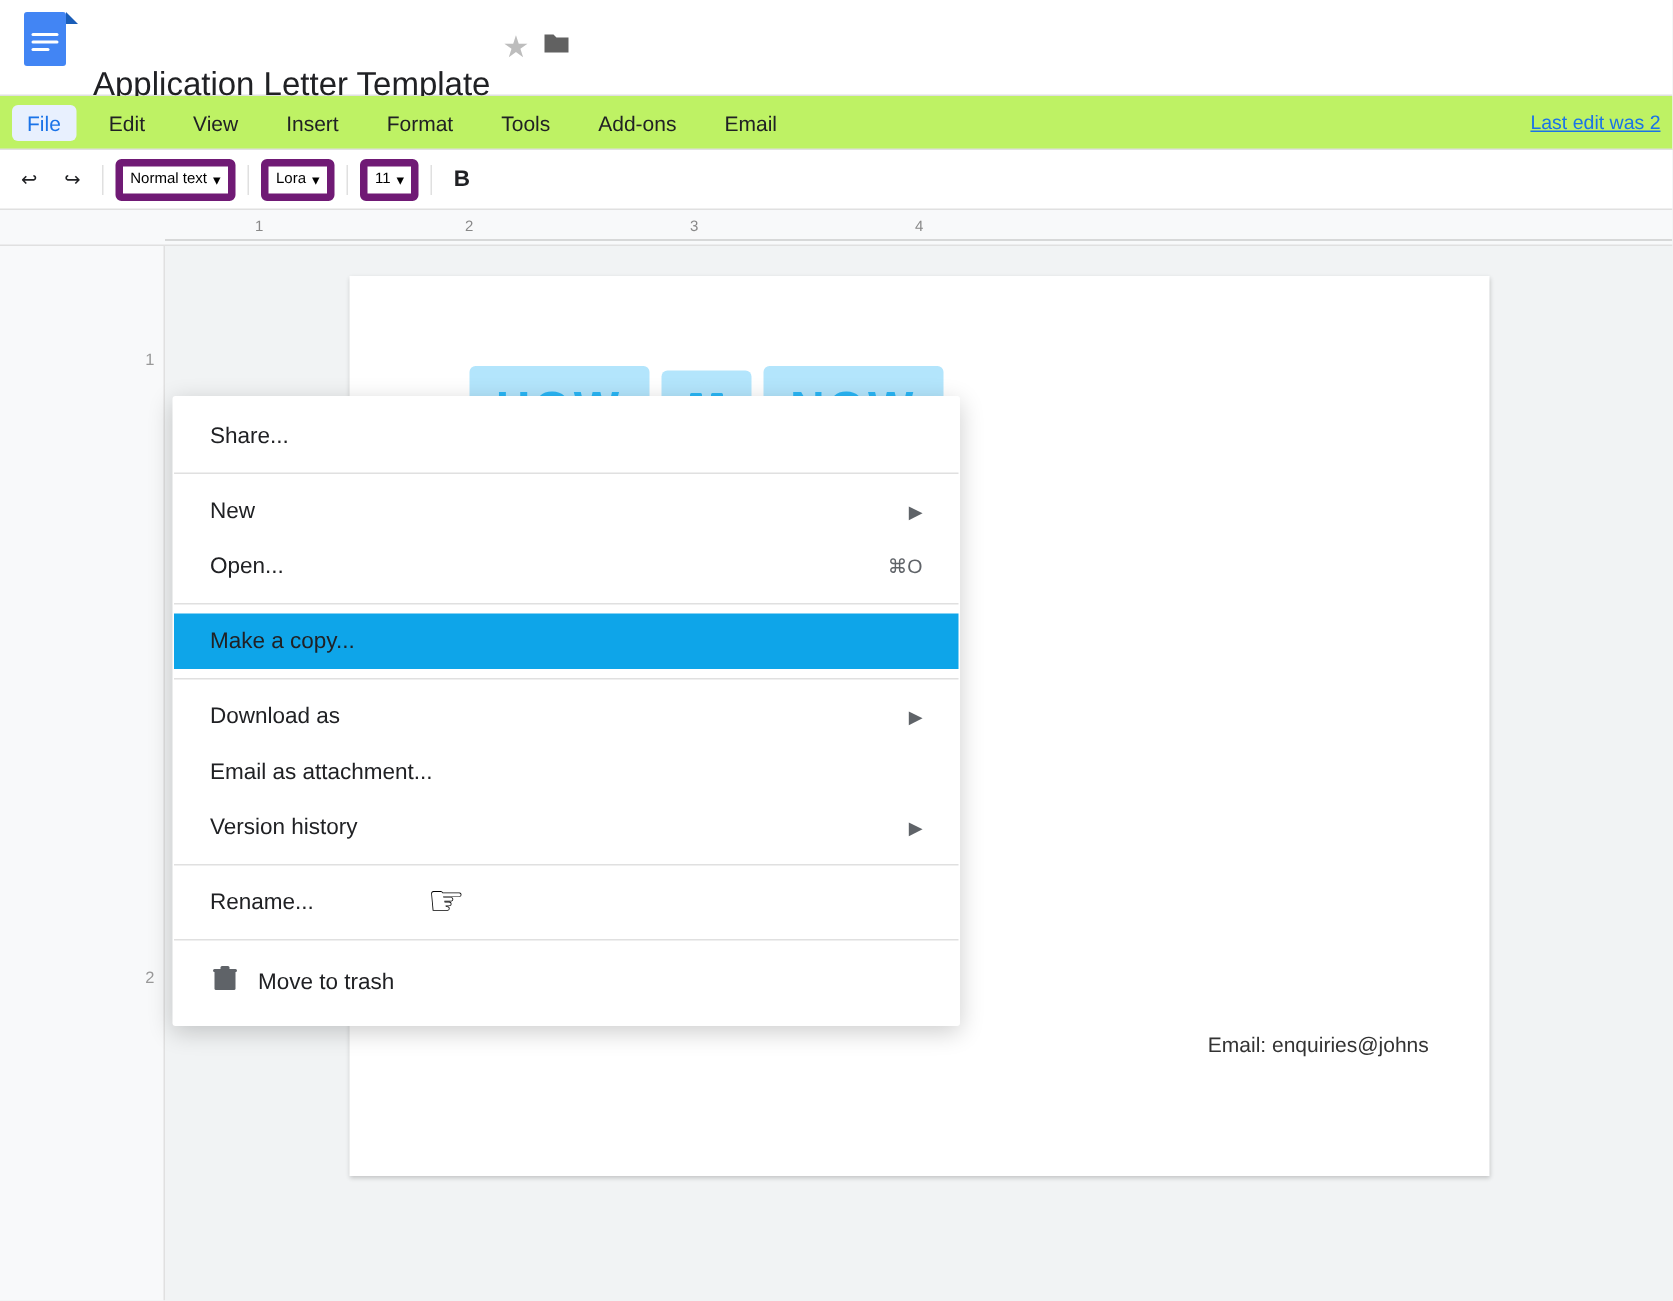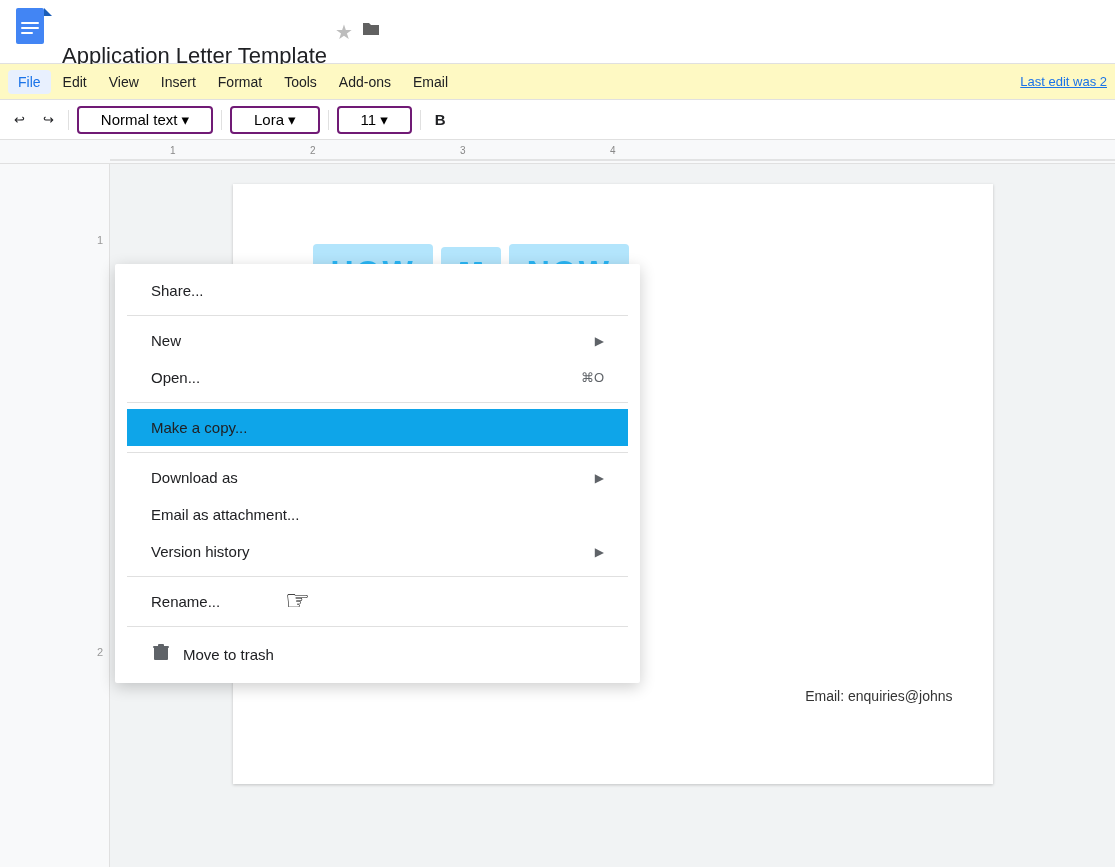--- a/index.html
+++ b/index.html
@@ -57,26 +57,26 @@
     }
 
     #folder-icon {
       font-size: 18px;
       color: #616161;
       cursor: pointer;
     }
 
     
     #menu-bar {
-      background: #fef9c3;
+      background: #bef264;
       height: 36px;
       display: flex;
       align-items: center;
       padding: 0 8px;
-      gap: 2px;
+      gap: 12px;
       border-bottom: 1px solid #e0e0e0;
       position: relative;
       z-index: 10;
     }
 
     .menu-item {
       padding: 4px 10px;
       font-size: 14px;
       color: #202124;
       cursor: pointer;
@@ -113,24 +113,24 @@
       color: #202124;
       padding: 4px 6px;
       border-radius: 4px;
       cursor: pointer;
     }
 
     .toolbar-select {
       display: flex;
       align-items: center;
       gap: 4px;
-      border: 2px solid #701a75;
+      border: 5px solid #701a75;
       border-radius: 4px;
-      padding: 3px 22px;
-      font-size: 15px;
+      padding: 3px 5px;
+      font-size: 10px;
       cursor: pointer;
     }
 
     .toolbar-divider {
       width: 1px;
       height: 20px;
       background: #e0e0e0;
       margin: 0 2px;
     }
 
@@ -241,21 +241,21 @@
     
     #dropdown-overlay {
       position: absolute;
       top: 100px;
       left: 115px;
       width: 525px;
       background: #fff;
       box-shadow: 0 4px 16px rgba(0,0,0,0.2);
       border-radius: 2px;
       z-index: 100;
-      padding: 8px 12px;
+      padding: 8px 1px;
     }
 
     .dropdown-item {
       display: flex;
       align-items: center;
       justify-content: space-between;
       padding: 10px 24px;
       font-size: 15px;
       color: #202124;
       cursor: pointer;

